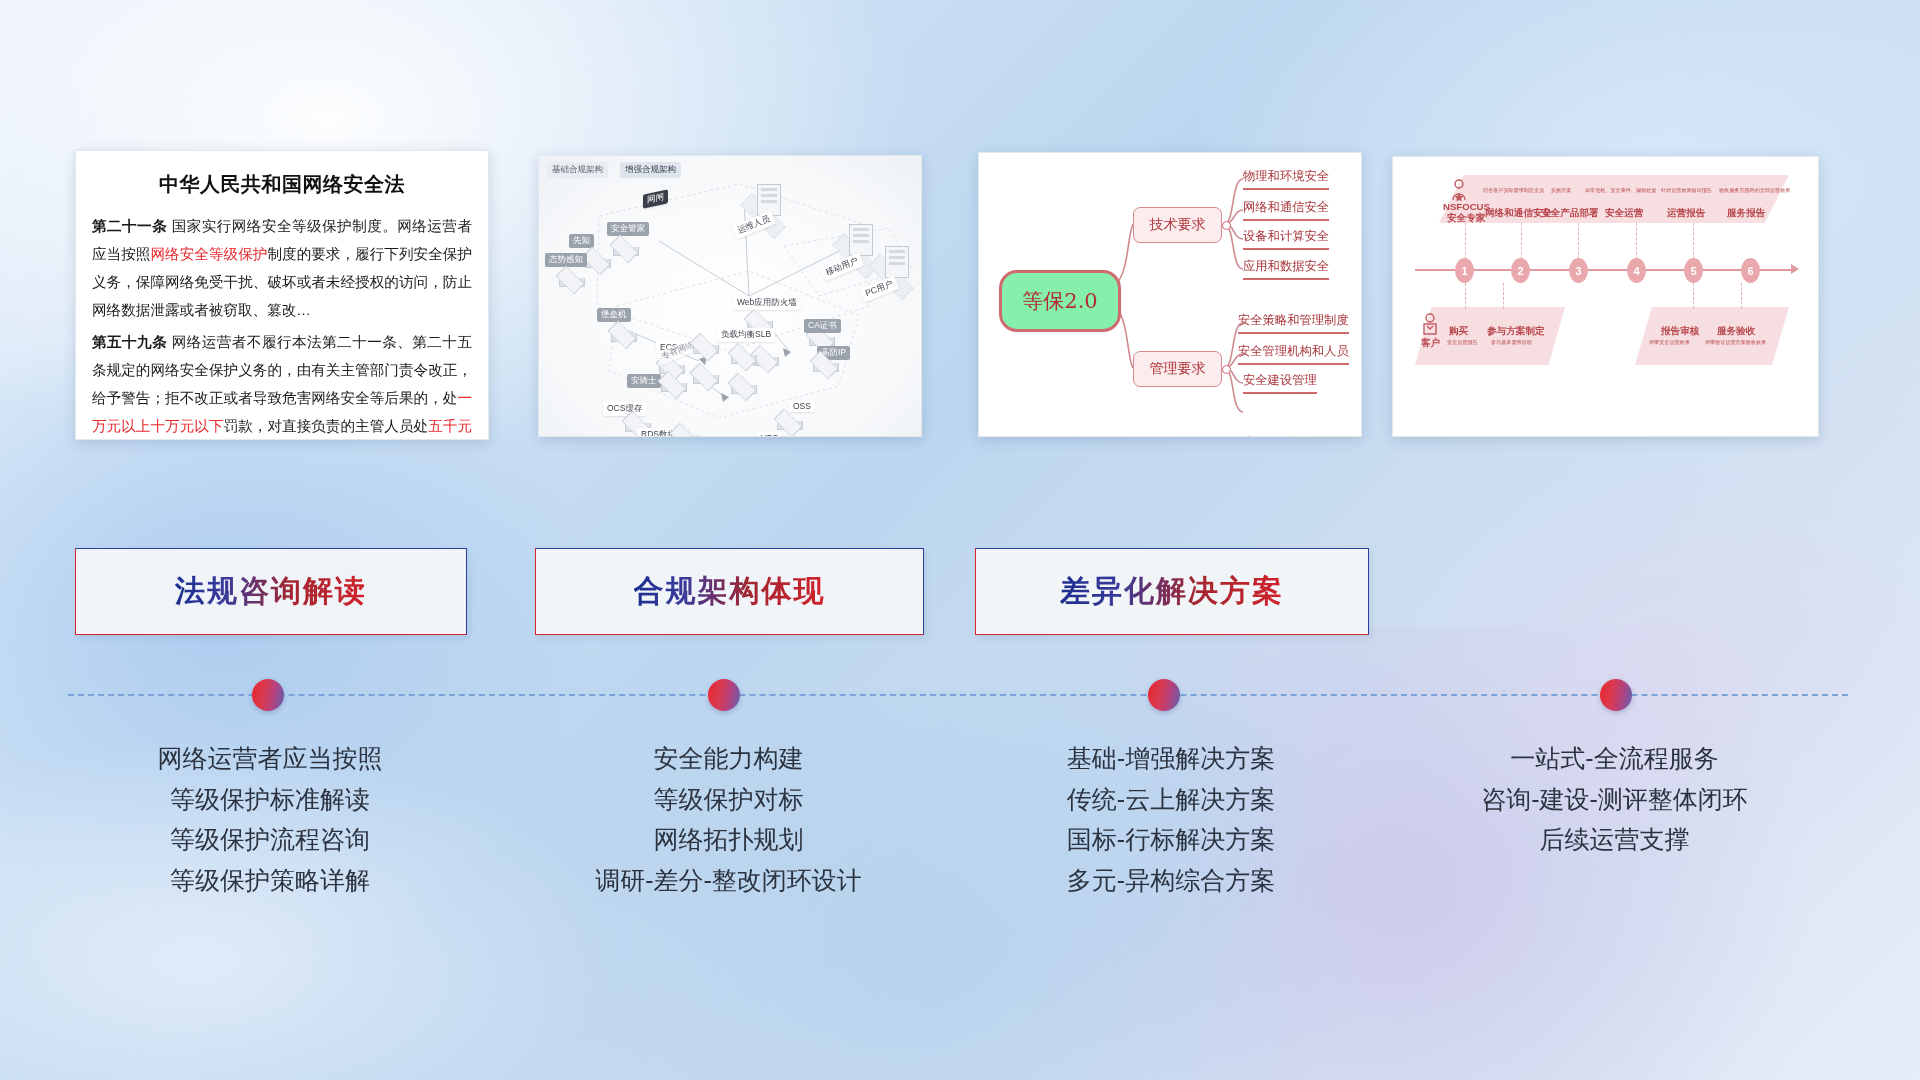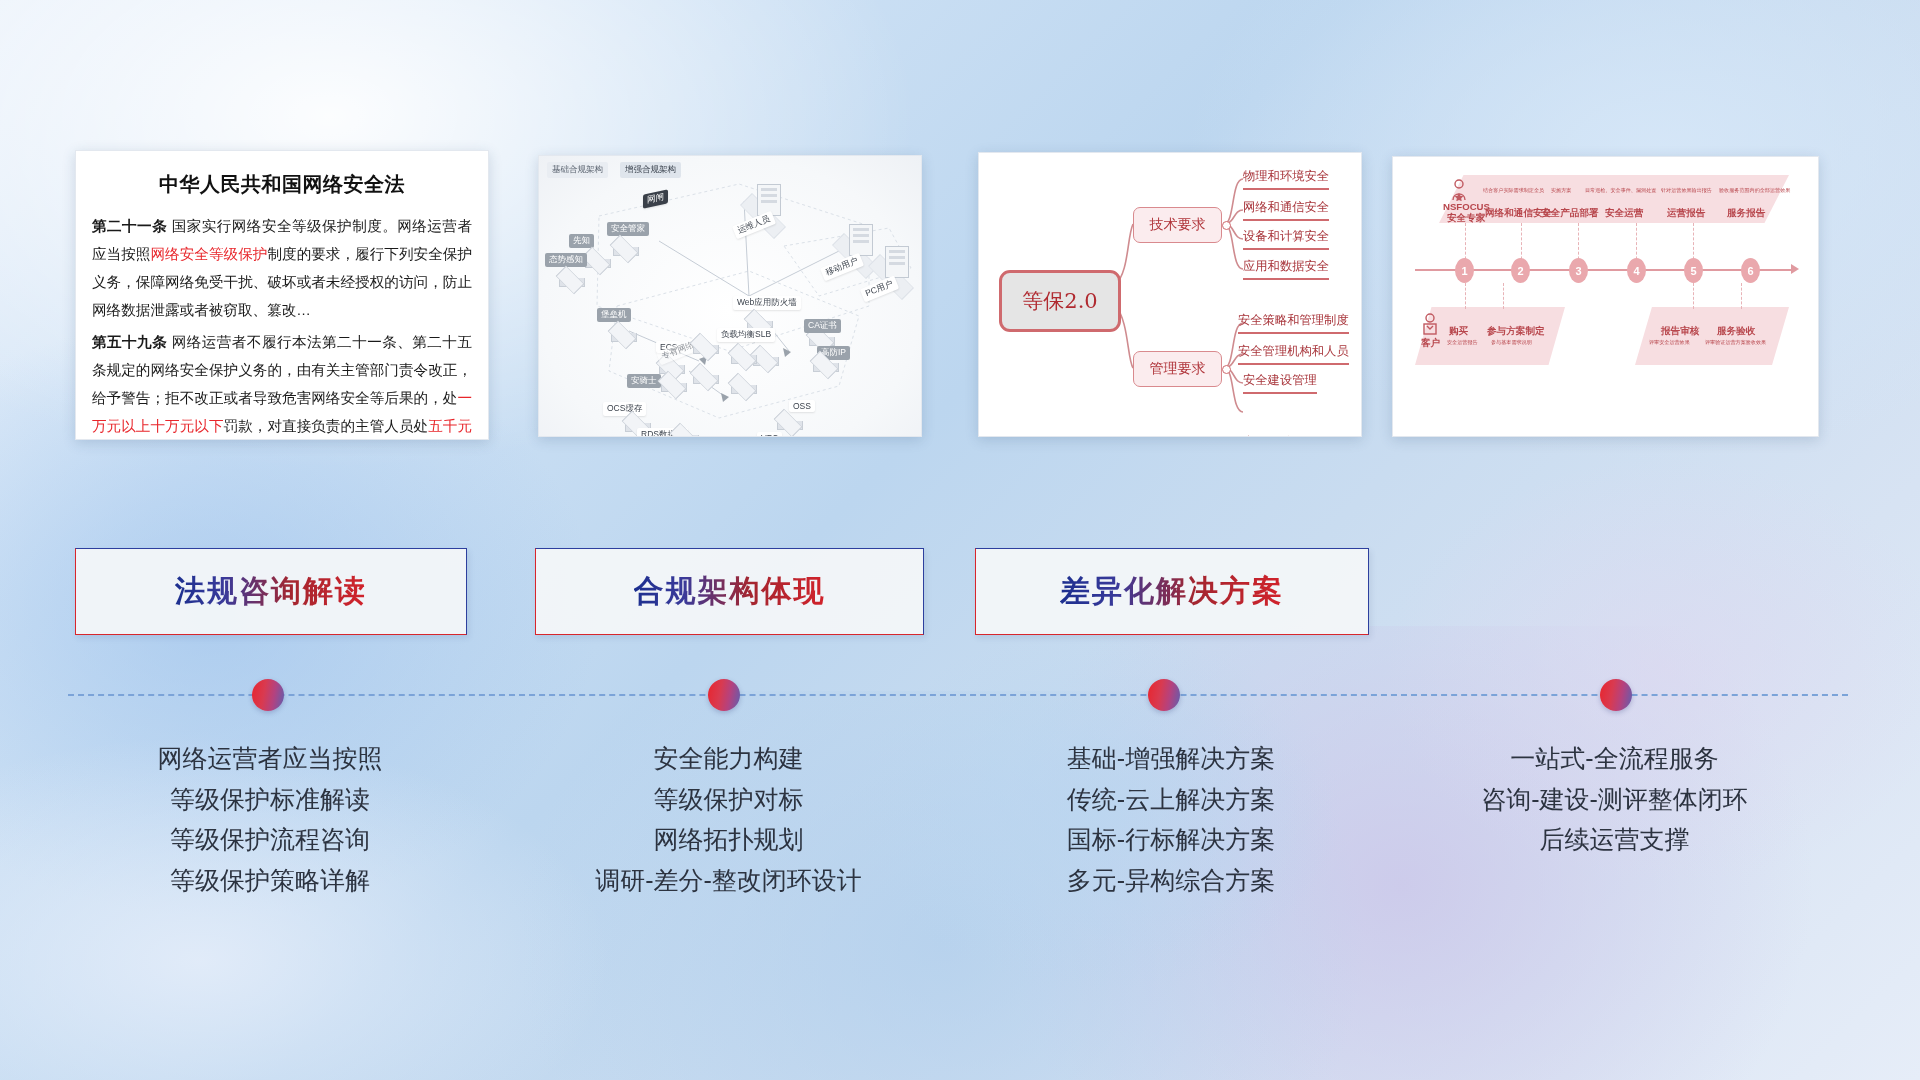--- a/index.html
+++ b/index.html
@@ -63,21 +63,21 @@
   .iso-node .side{position:absolute;left:2px;top:11px;width:24px;height:8px;background:#dfe3e9;
      border:1px solid #c8ced6;border-top:none;transform:skewX(0deg);}
   .iso-plate{position:absolute;width:46px;height:28px;background:#eceff3;
      transform:rotate(45deg) scaleY(.56);border:1px solid #dde2e8;}
   .iso-rack{position:absolute;width:22px;height:30px;background:#f4f6f8;border:1px solid #c3cad3;}
   .iso-rack i{display:block;height:3px;margin:3px 3px 0;background:#d5dae1;}
 
   
   .mm{position:absolute;inset:0;background:#fff;}
   .mm-root{position:absolute;left:20px;top:117px;width:116px;height:56px;border:3px solid #cf6a6e;
-     background:#e5e5e5;border-radius:11px;display:flex;align-items:center;justify-content:center;
+     background:#86efac;border-radius:18px;display:flex;align-items:center;justify-content:center;
      color:#b02a30;font-size:21px;font-family:"DejaVu Serif","Liberation Serif",serif;}
   .mm-mid{position:absolute;width:87px;height:34px;border:1.6px solid #d98a8e;background:#fbecee;
      border-radius:7px;display:flex;align-items:center;justify-content:center;color:#b0353b;font-size:14px;
      font-family:"DejaVu Serif","Liberation Serif",serif;}
   #mm-tech{left:154px;top:54px;}
   #mm-mgmt{left:154px;top:198px;}
   .mm-leaf{position:absolute;color:#a8353b;font-size:12.3px;white-space:nowrap;
      font-family:"DejaVu Serif","Liberation Serif",serif;padding-bottom:3px;border-bottom:2px solid #cf6a6e;}
   .mm-dot{position:absolute;width:7px;height:7px;border:1px solid #cf6a6e;border-radius:50%;background:#fff;}
   .mm-svg{position:absolute;inset:0;}

